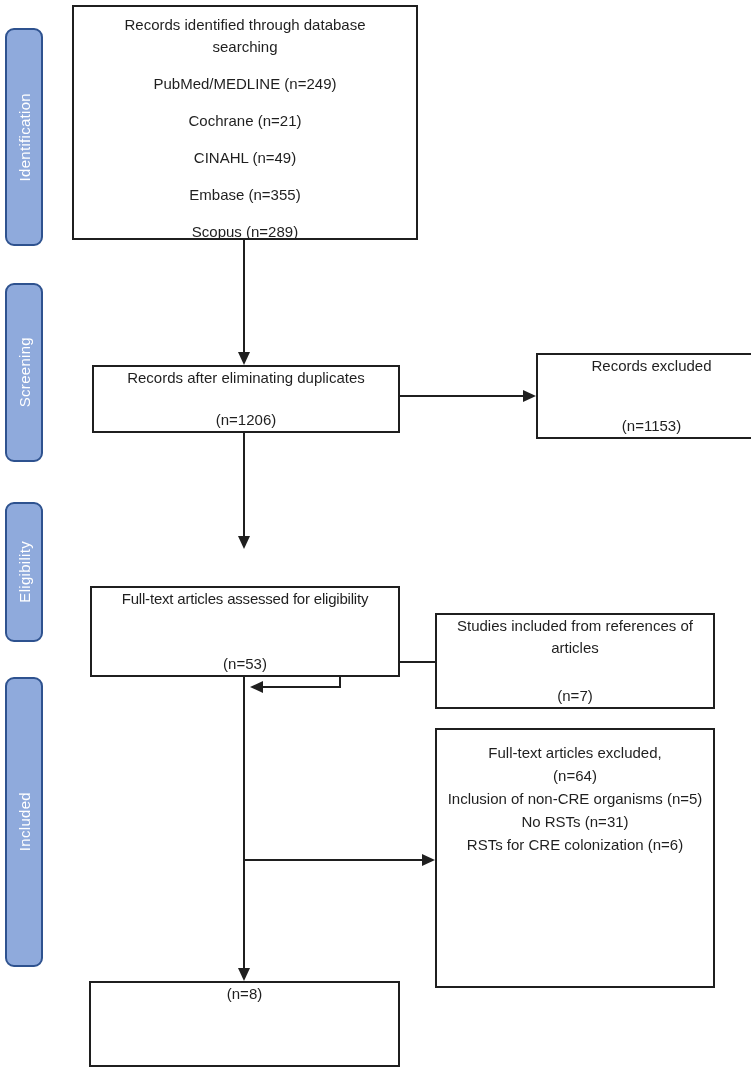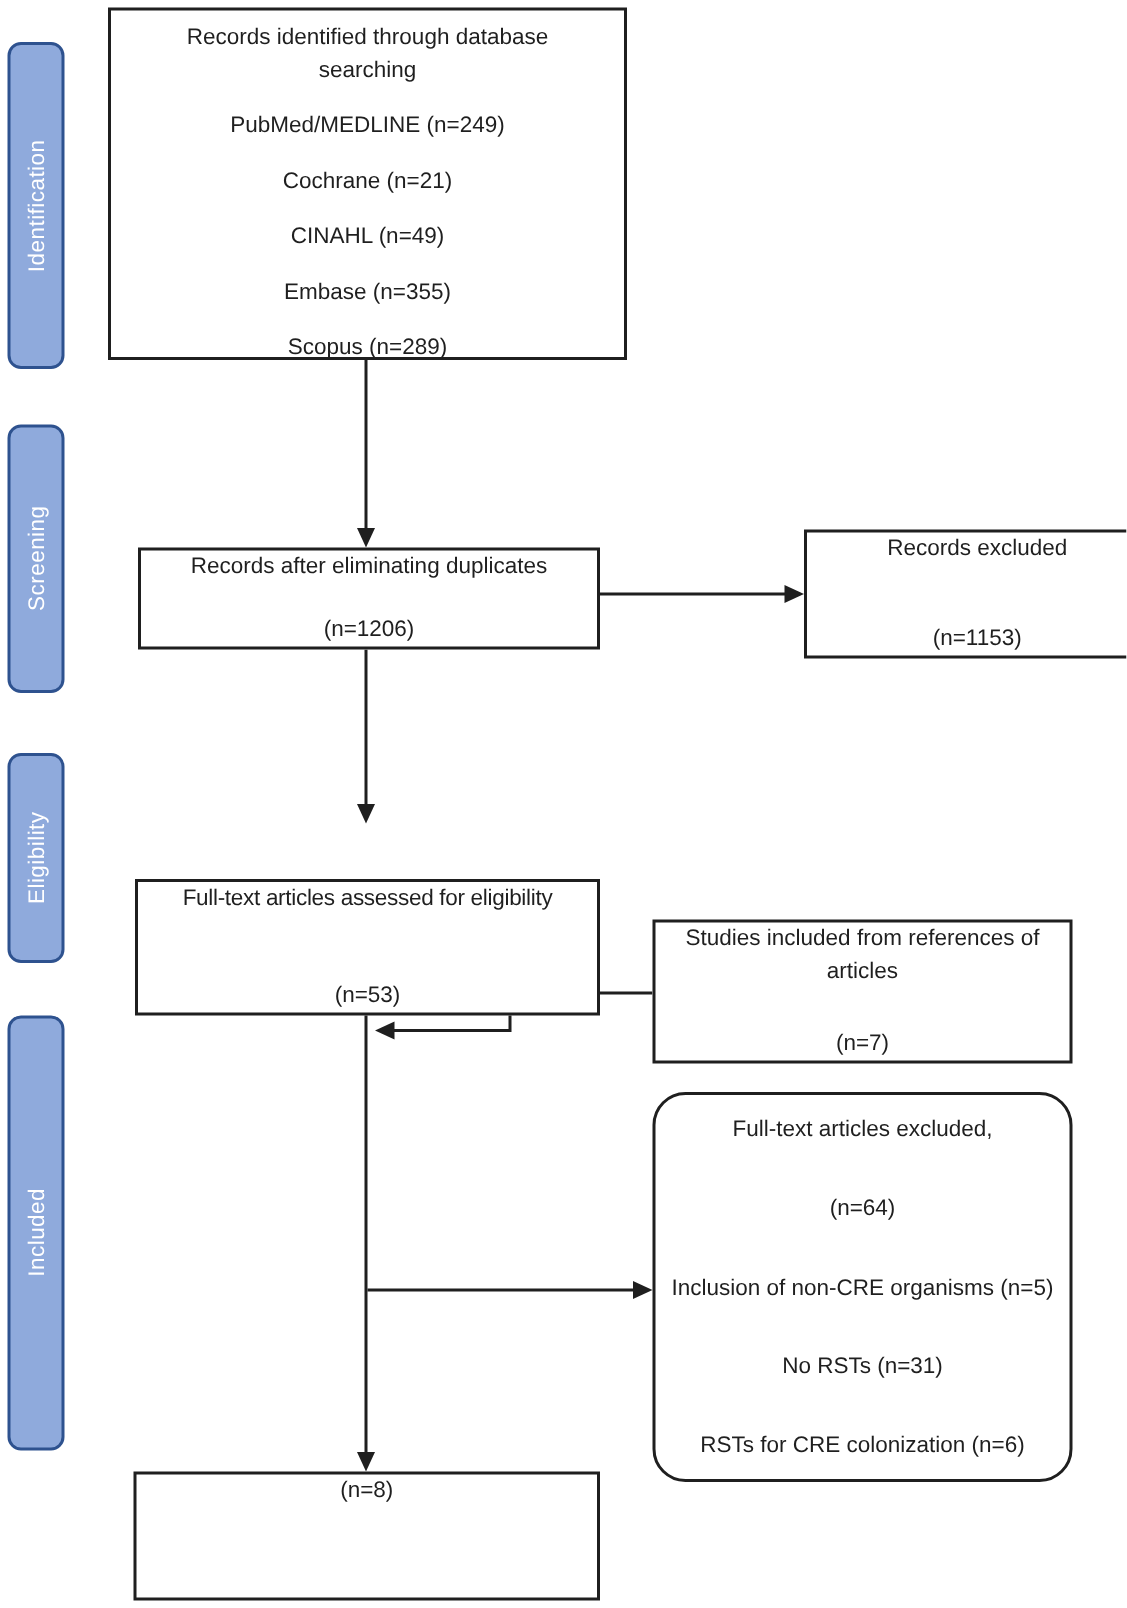--- a/index.html
+++ b/index.html
@@ -37,21 +37,21 @@
   .box-identified .title{max-width:292px;}
   .box-identified .src{margin-top:15px;}
   .box-dedup{left:92px;top:365px;width:308px;height:68px;}
   .box-records-excluded{left:536px;top:353px;width:231px;height:86px;}
   .box-fulltext{left:90px;top:549px;width:310px;height:91px;margin-top:37px;}
   .box-fulltext .one-line{letter-spacing:-0.2px;white-space:nowrap;}
   .box-references{left:435px;top:613px;width:280px;height:96px;}
   .box-references .title{max-width:242px;}
   .box-ft-excluded{
     left:435px;top:728px;width:280px;height:260px;
-    justify-content:space-between;padding:11px 8px;line-height:23px;border-radius:22px;
+    padding:11px 8px;line-height:23px;
   }
   .box-ft-excluded .reason{max-width:258px;}
   .box-included-review{left:89px;top:981px;width:311px;height:86px;}
   
   #arrows{position:absolute;left:0;top:0;pointer-events:none;}
   #arrows line, #arrows polyline{stroke:#1f1f1f;stroke-width:2;fill:none;}
   #arrows polygon{fill:#1f1f1f;stroke:none;}
 </style>
 </head>
 <body>

